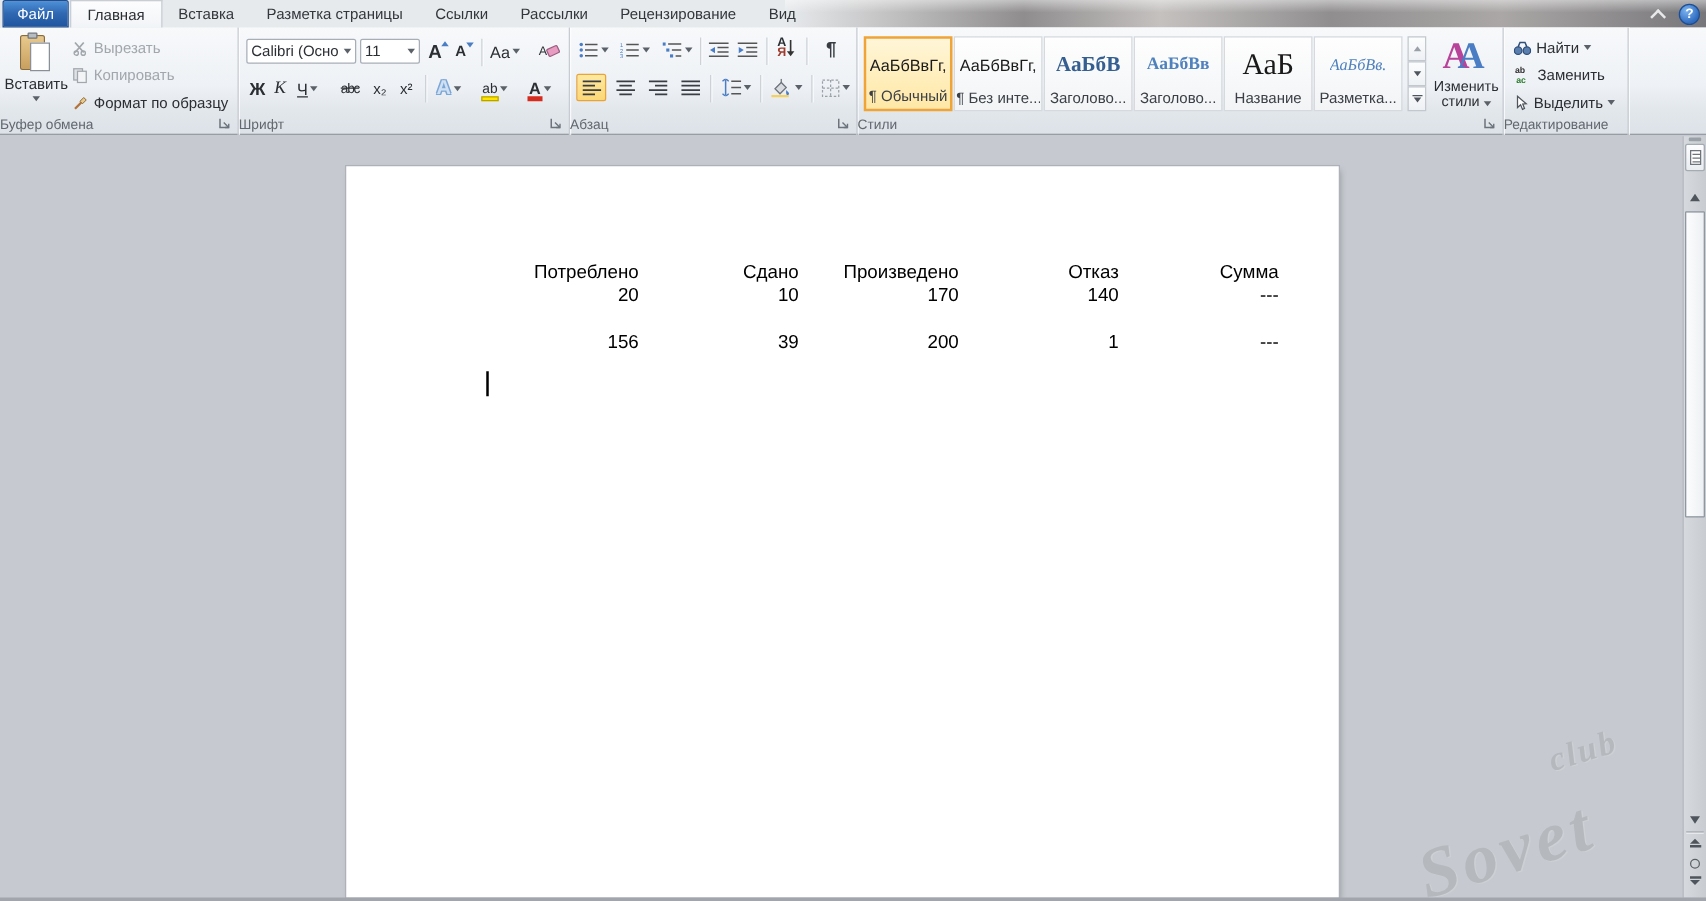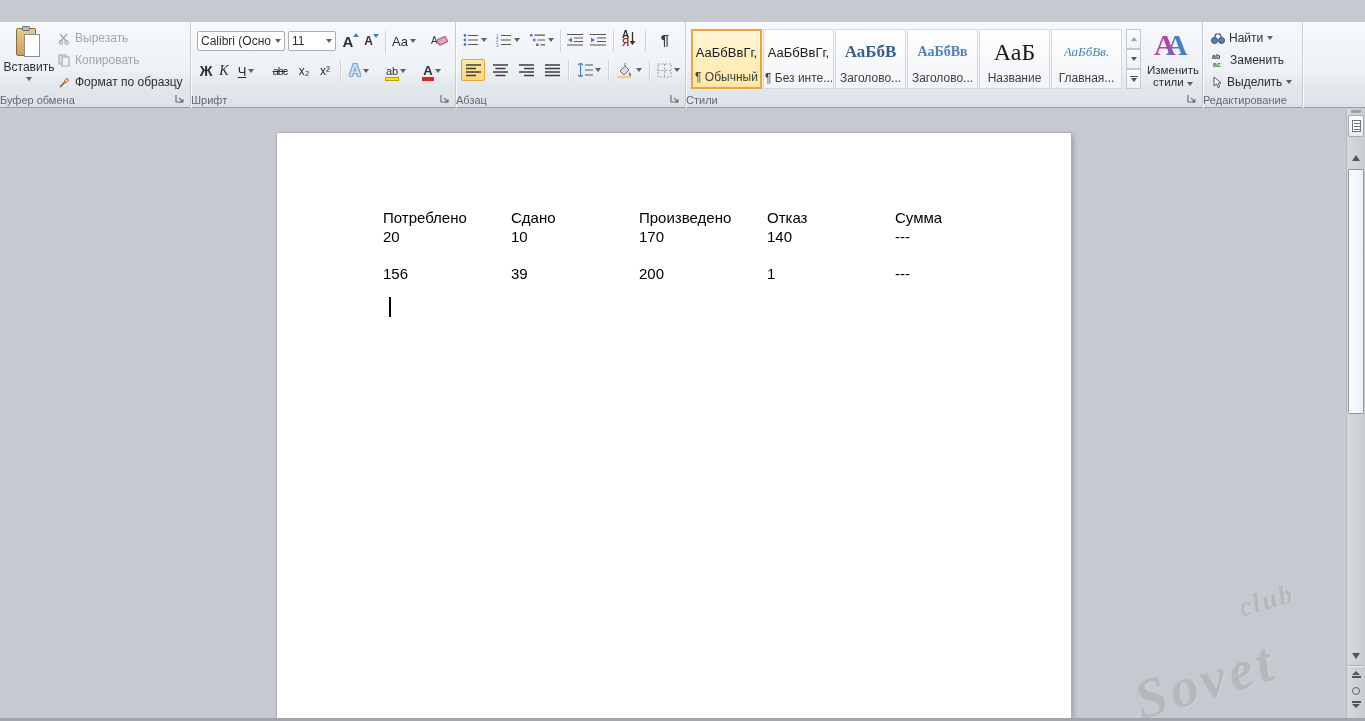--- a/index.html
+++ b/index.html
@@ -99,21 +99,21 @@
   .edit-cmd { position:absolute; left:8px; height:20px; display:flex; align-items:center; gap:4px; font-size:12px; color:#2b2e33; white-space:nowrap; }
   .repl-icon { position:relative; width:15px; height:15px; font-size:7px; font-weight:bold; line-height:7px; }
   .repl-icon .t { position:absolute; top:0; left:1px; color:#333; }
   .repl-icon .b { position:absolute; bottom:0; left:2px; color:#2e7d32; }
 
   
   .doc-area { position:absolute; top:109px; left:0; width:1365px; height:609px; background:#c6cad0; }
   .page { position:absolute; left:277px; top:24px; width:794px; height:585px; background:#fff;
     box-shadow:0 0 0 1px #aeb2b8, 2px 3px 5px rgba(90,95,102,.45); }
   .doc-row { position:absolute; left:106px; width:640px; display:flex; }
-  .doc-row span { width:128px; text-align:left; font-size:15px; color:#000; }
+  .doc-row span { width:128px; text-align:right; font-size:15px; color:#000; }
   .caret { position:absolute; left:112px; top:164px; width:1.5px; height:20px; background:#000; }
 
   
   .watermark { position:absolute; right:30px; bottom:14px; width:210px; height:110px; transform:rotate(-17deg); color:#b5b8bd; }
   .wm-sovet { position:absolute; left:0; bottom:0; font-family:"Liberation Serif",serif; font-style:italic; font-weight:bold;
     font-size:56px; letter-spacing:4px; text-shadow:1px 1px 0 #cdd0d4; }
   .wm-club { position:absolute; right:28px; top:4px; font-family:"Liberation Serif",serif; font-style:italic; font-weight:bold;
     font-size:27px; letter-spacing:2px; text-shadow:1px 1px 0 #cdd0d4; }
 
   
@@ -139,20 +139,36 @@
 
   .bottombar { position:absolute; bottom:0; left:0; width:1365px; height:3px; background:#a2a6ac; }
 
   .icon-svg { display:block; }
 </style>
 </head>
 <body>
 
 <div class="screen">
 
+  <div class="tabstrip">
+    <div class="file-tab">Файл</div>
+    <div class="tabs">
+      <div class="tab active">Главная</div>
+      <div class="tab">Вставка</div>
+      <div class="tab">Разметка страницы</div>
+      <div class="tab">Ссылки</div>
+      <div class="tab">Рассылки</div>
+      <div class="tab">Рецензирование</div>
+      <div class="tab">Вид</div>
+    </div>
+    <div class="win-btns">
+      <div class="chevron-up"></div>
+      <div class="help-btn">?</div>
+    </div>
+  </div>
 
   <div class="ribbon">
 
     <div class="rgroup g-clipboard">
       <div class="paste-btn">
         <div class="clip-icon">
           <div class="clip-board"></div>
             <div class="clip-clip"></div>
             <div class="clip-page"></div>
         </div>
@@ -389,21 +405,21 @@
         <div class="chip">
           <div class="preview p-h2">АаБбВв</div>
           <div class="cname">Заголово...</div>
         </div>
         <div class="chip">
           <div class="preview p-title">АаБ</div>
           <div class="cname">Название</div>
         </div>
         <div class="chip">
           <div class="preview p-sub">АаБбВв.</div>
-          <div class="cname">Главная...</div>
+          <div class="cname">Разметка...</div>
         </div>
       </div>
       <div class="gal-scroll">
         <div class="gal-btn">
             <span class="tri-up"></span>
           </div>
         <div class="gal-btn">
             <span class="tri-down"></span>
           </div>
         <div class="gal-btn">

